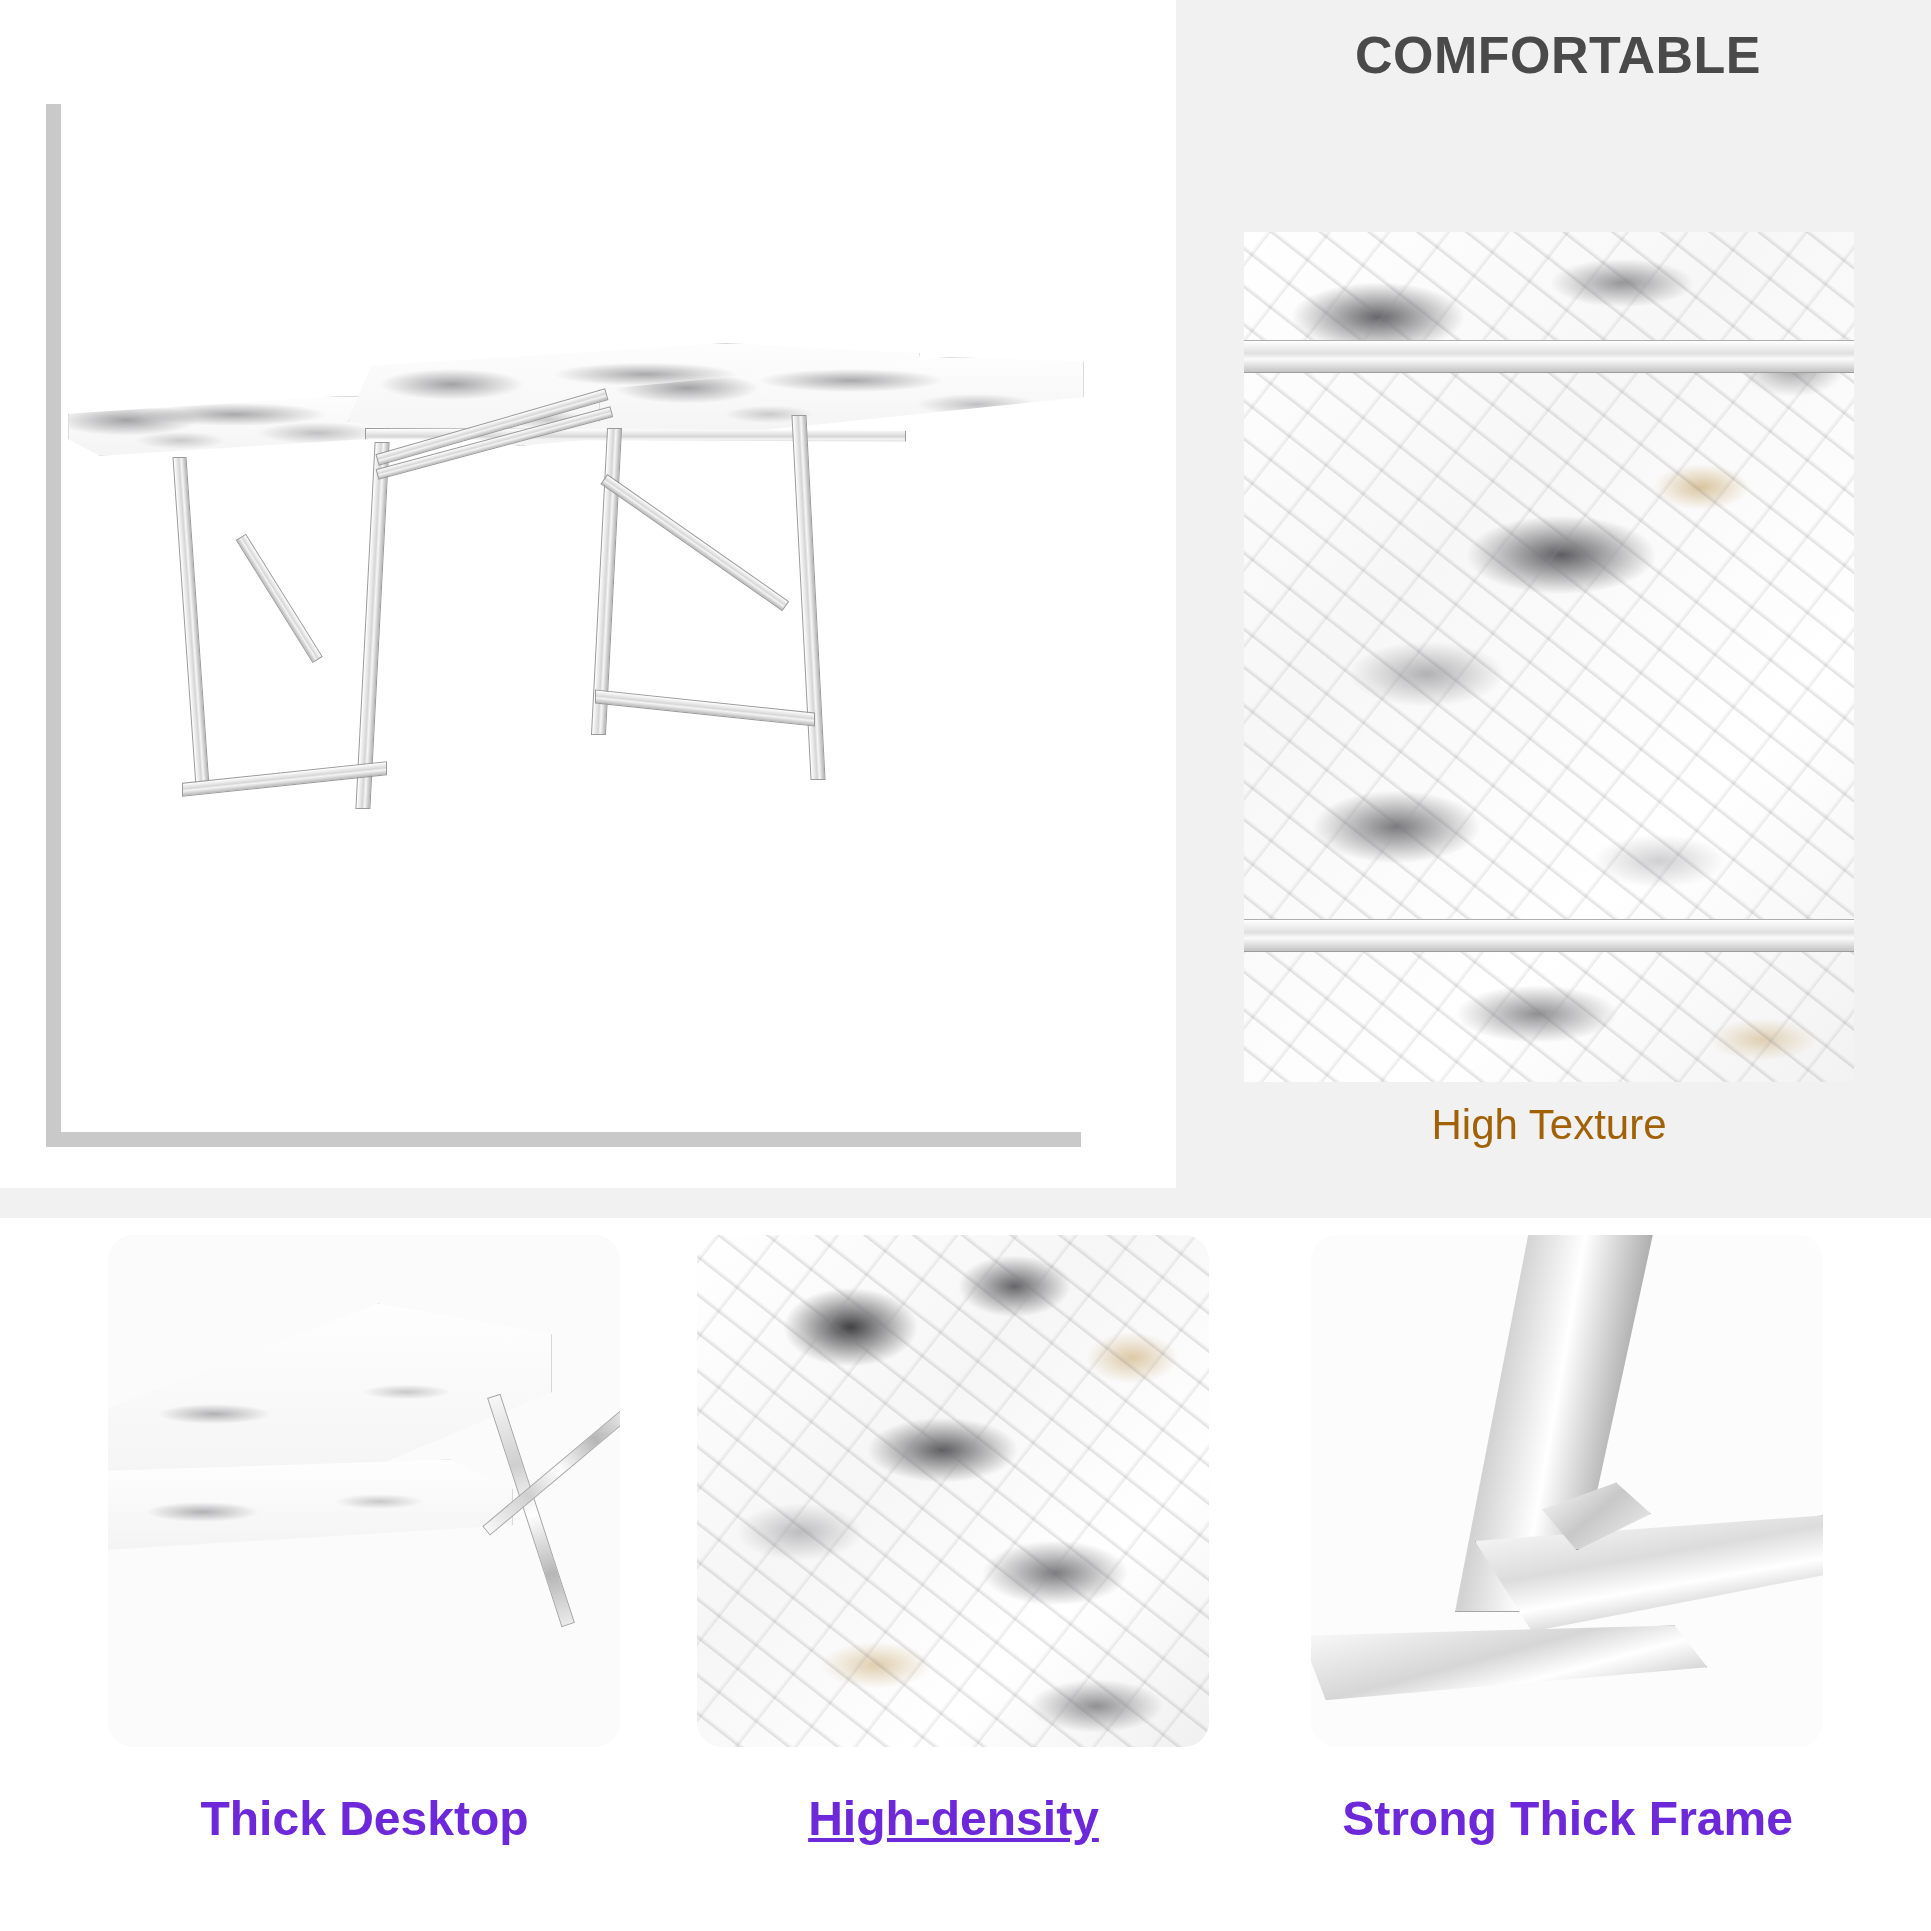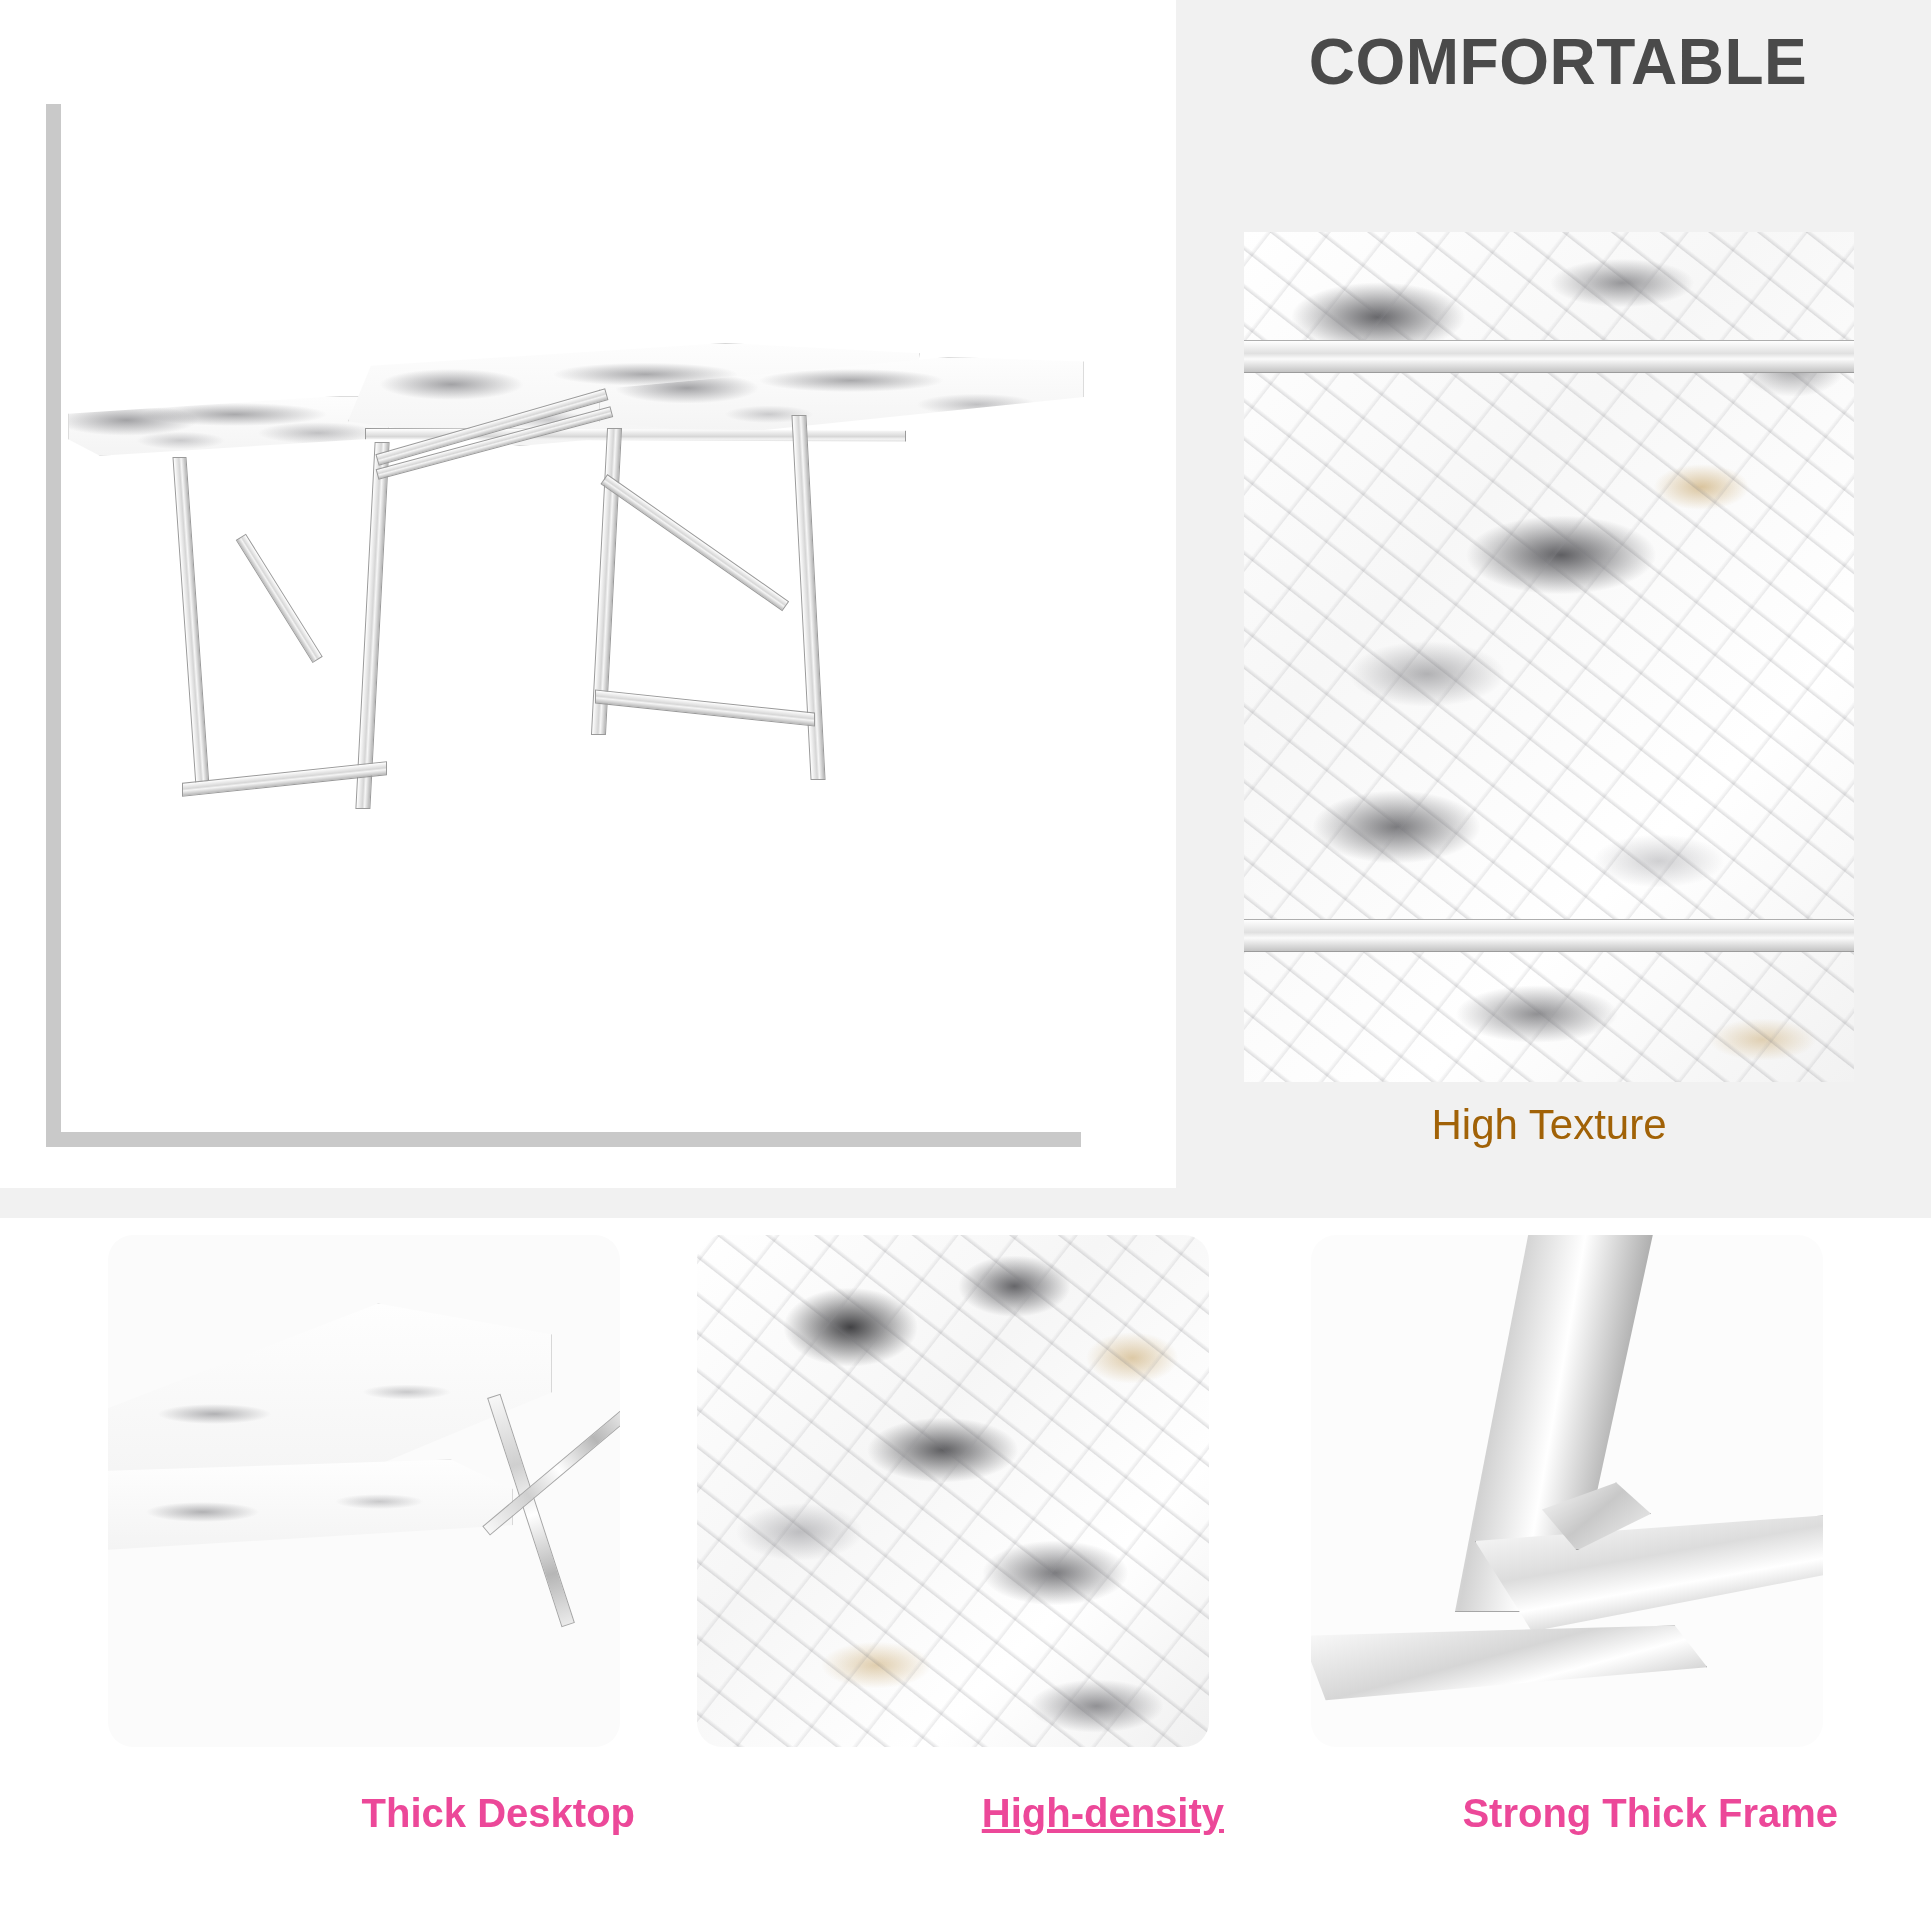--- a/index.html
+++ b/index.html
@@ -90,21 +90,21 @@
 
   
   .headline {
     position: absolute;
     left: 1201px;
     top: 25px;
     width: 714px;
     text-align: center;
     color: #4a4a4a;
     font-weight: bold;
-    font-size: 64px;
+    font-size: 52px;
     line-height: 1.18;
     letter-spacing: 0.5px;
   }
 
   
   .texture-panel {
     position: absolute;
     left: 1244px;
     top: 232px;
     width: 610px;
@@ -174,24 +174,24 @@
     background: #ffffff;
   }
   .card-1 { left: 108px; }
   .card-2 { left: 697px; }
   .card-3 { left: 1311px; }
 
   .card-label {
     position: absolute;
     top: 570px;
     width: 541px;
-    text-align: right;
-    font-size: 40px;
+    text-align: center;
+    font-size: 48px;
     font-weight: bold;
-    color: #ec4899;
+    color: #6d28d9;
     line-height: 1.28;
   }
   .label-1 { left: 94px; }
   .label-2 { left: 683px; text-decoration: underline; }
   .label-3 { left: 1297px; }
 
   
   .edge-slab {
     position: absolute;
     background:

